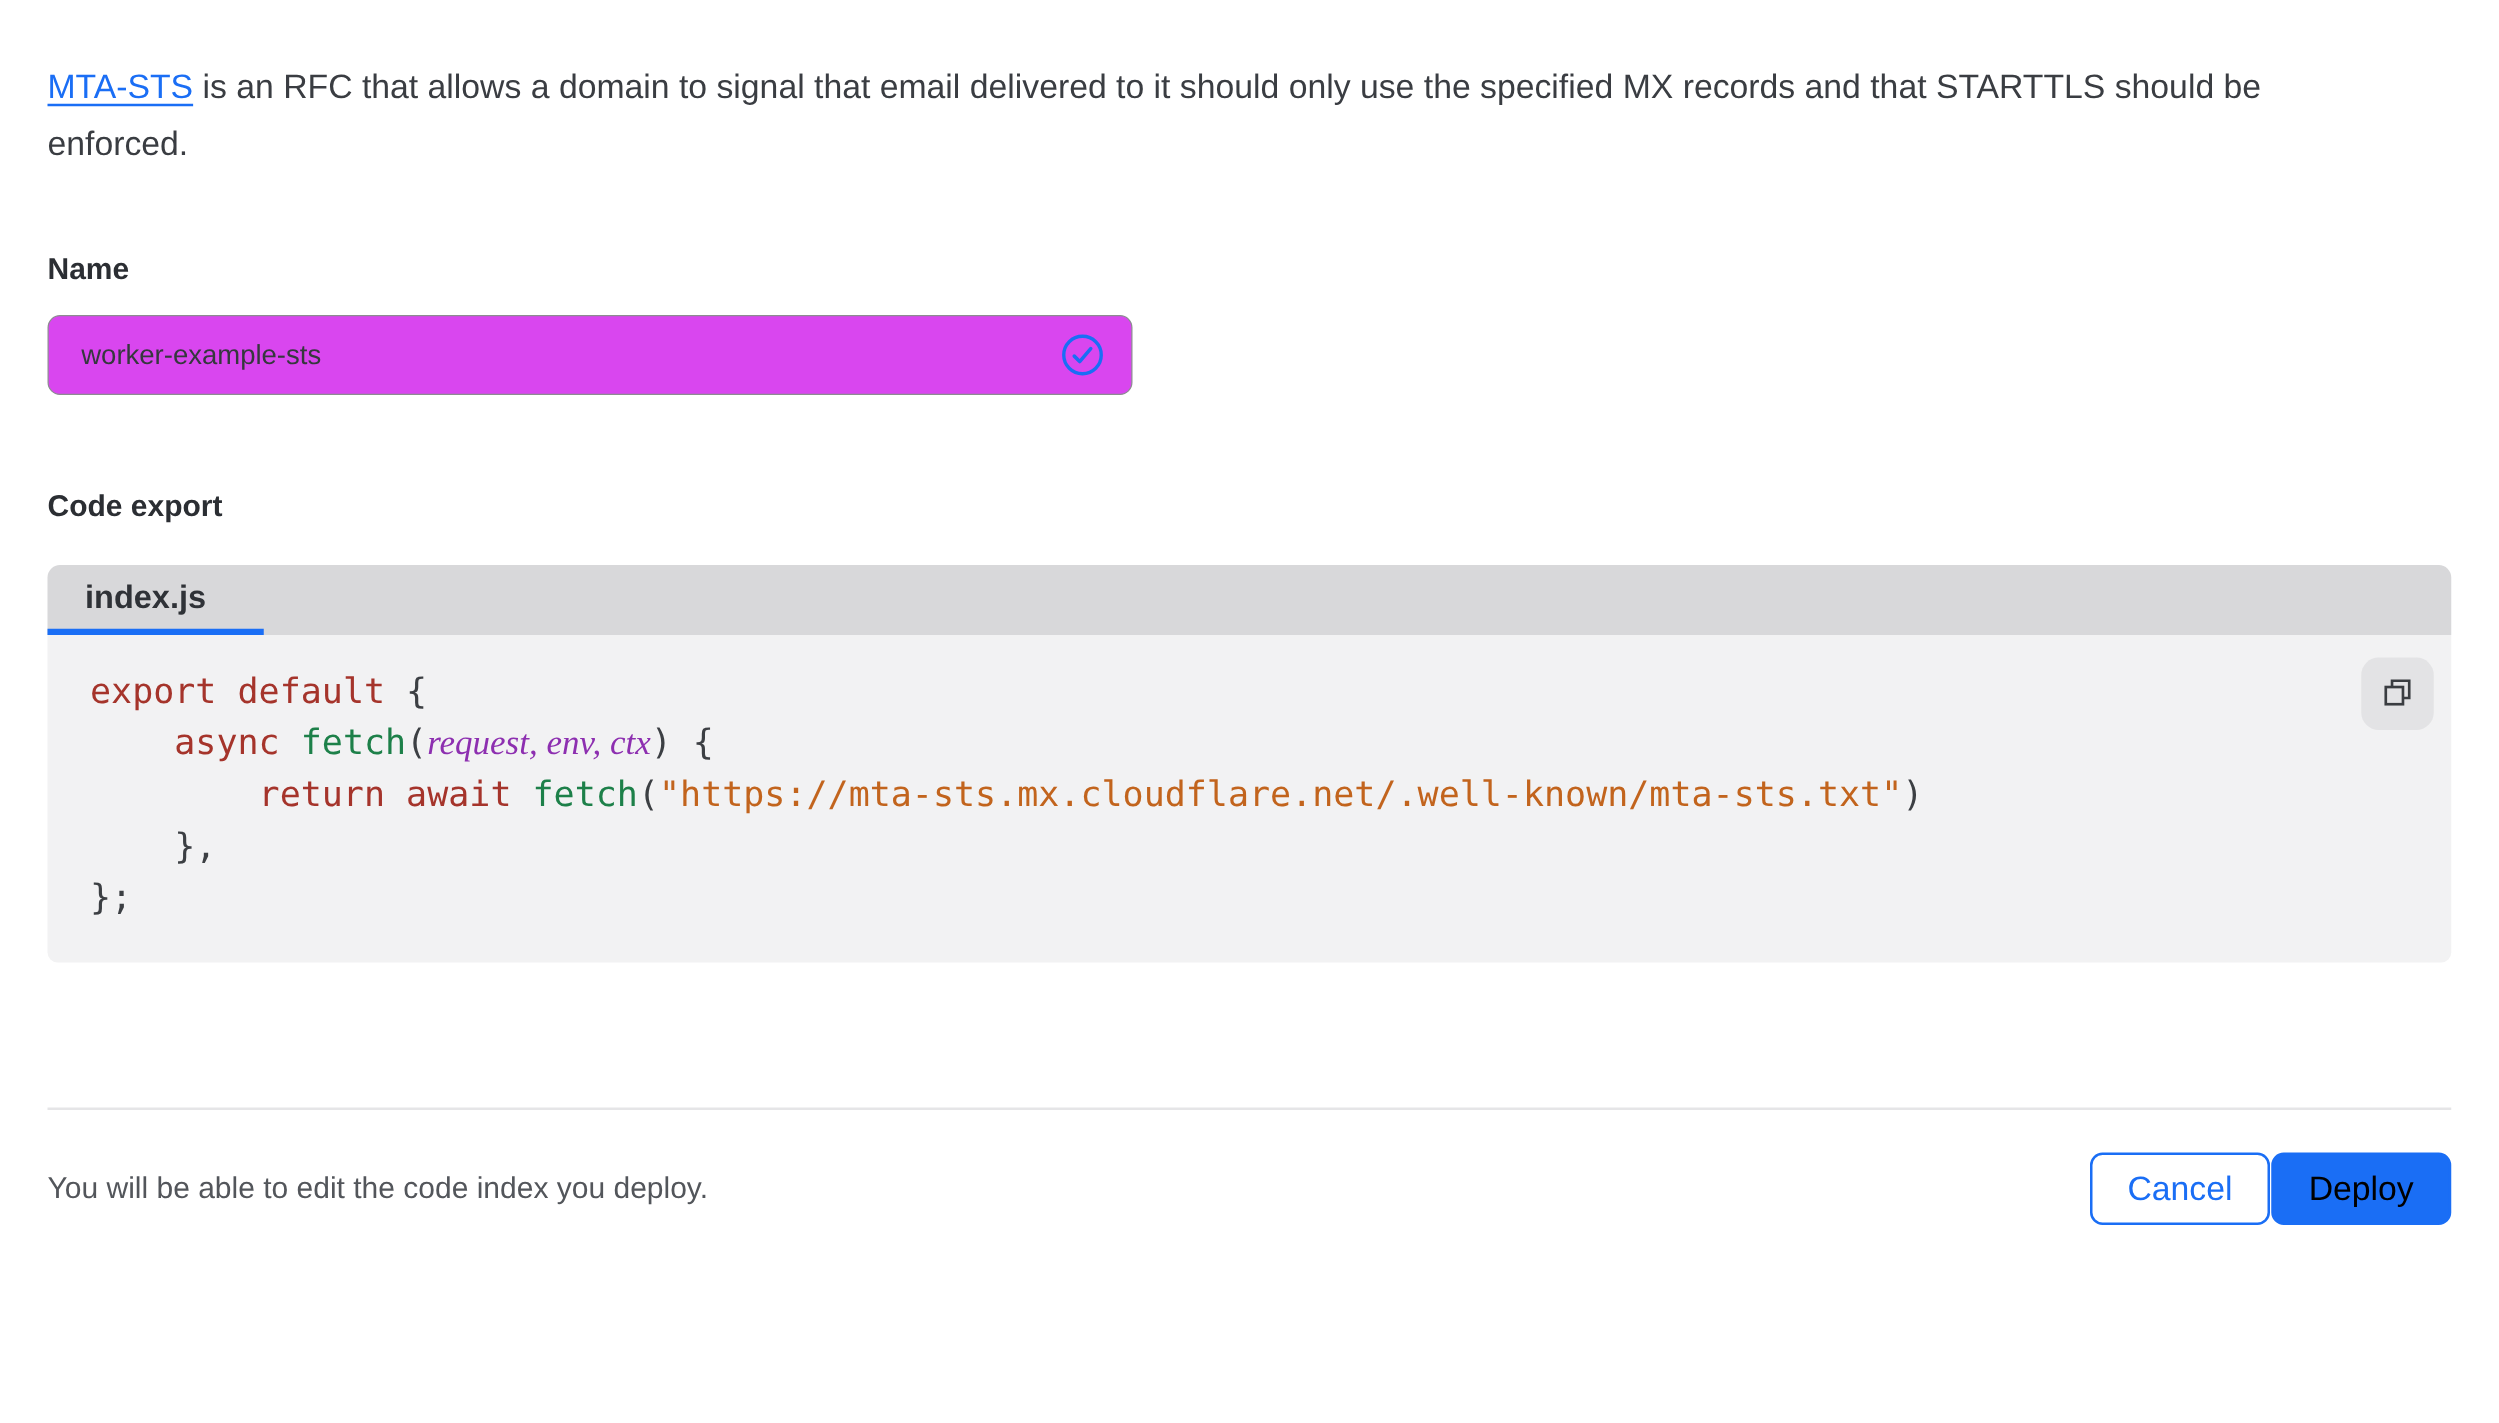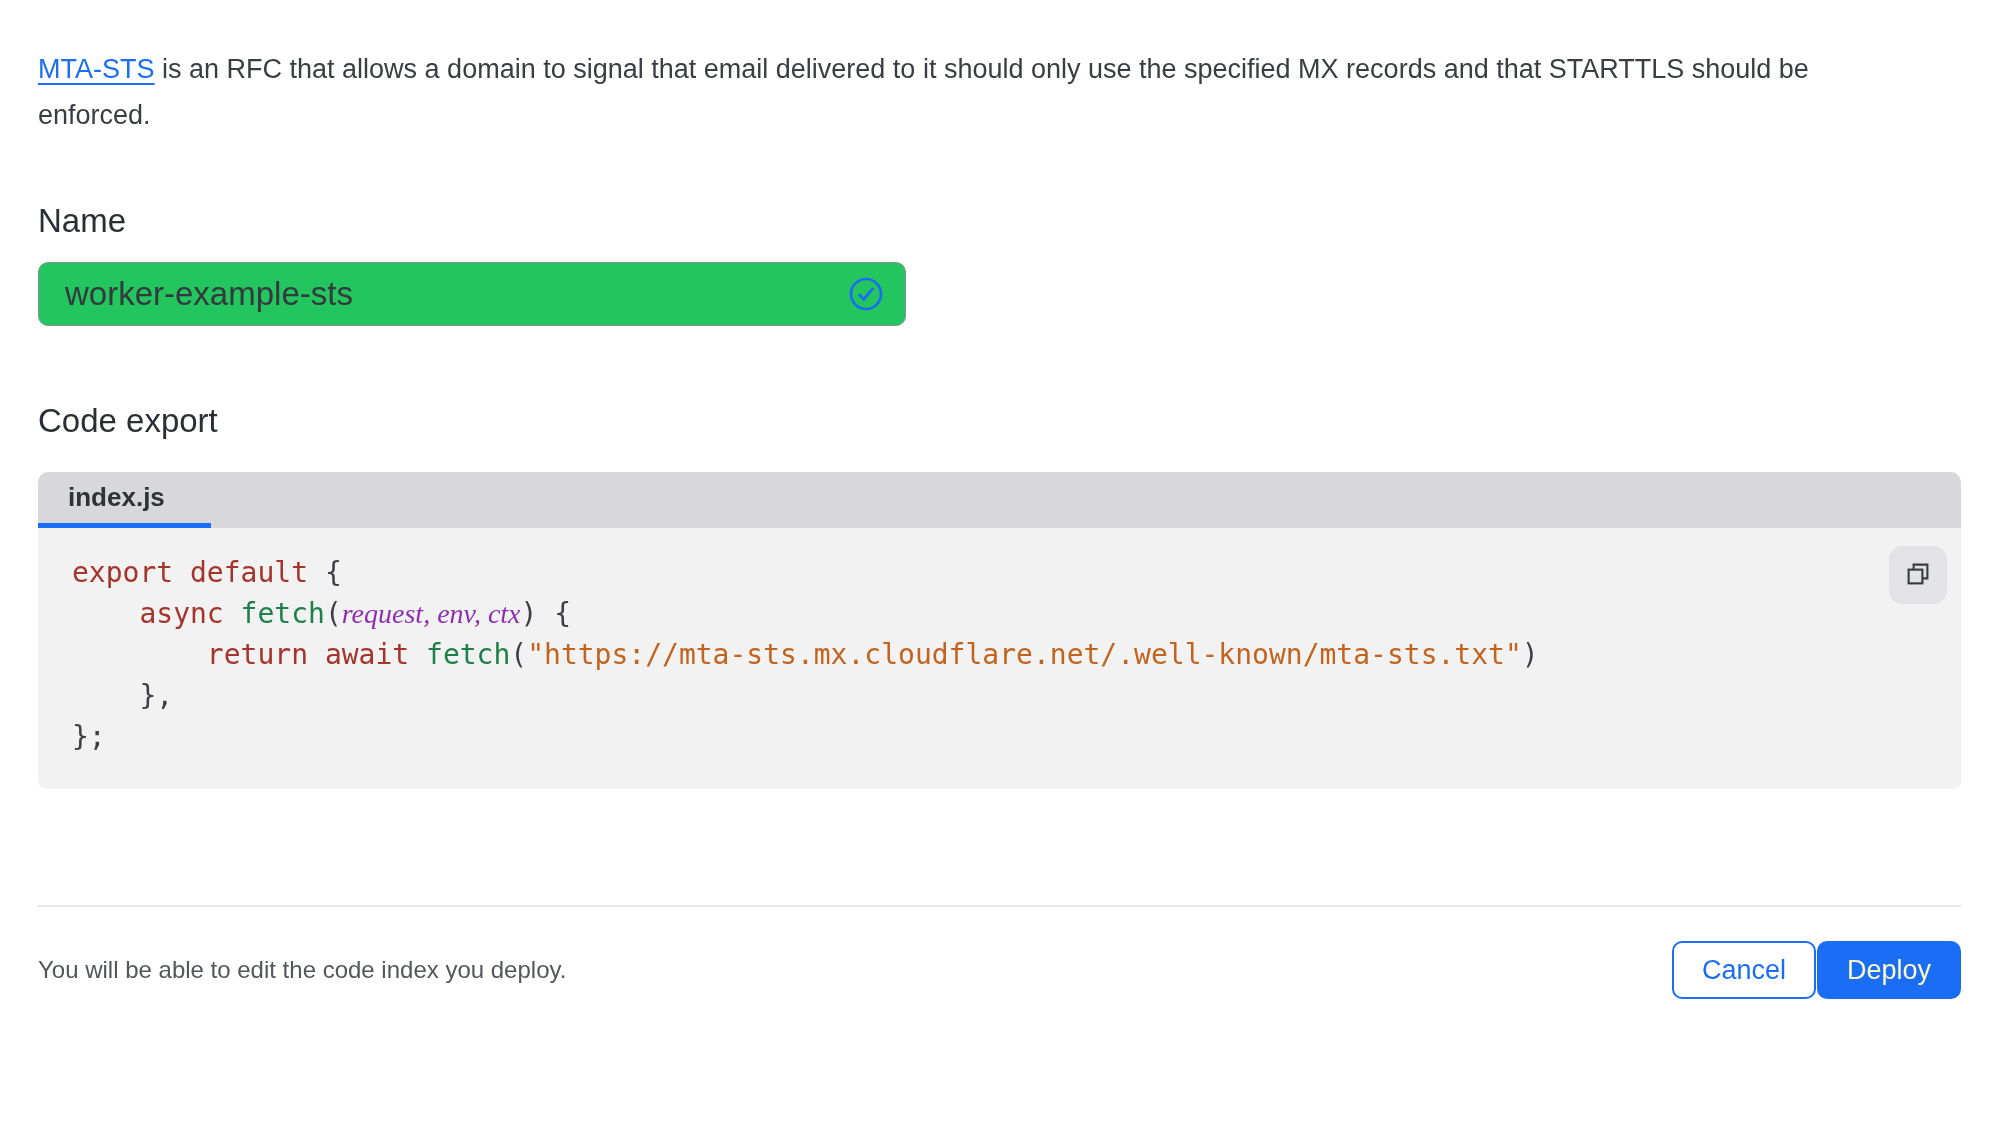--- a/index.html
+++ b/index.html
@@ -32,40 +32,40 @@
   }
   .desc a {
     color: var(--accent);
     text-underline-offset: 5px;
     cursor: pointer;
   }
 
   
   .field { margin-top: 64px; }
   .section-label {
-    font-size: 33px;
-    font-weight: 400;
+    font-size: 24px;
+    font-weight: 700;
     color: #2b2e33;
   }
   .input-wrap {
     position: relative;
     margin-top: 22px;
     width: 868px;
     height: 64px;
   }
   .input-wrap input {
     width: 100%;
     height: 100%;
     border: 1.5px solid #8c8c91;
     border-radius: 10px;
     padding: 0 70px 0 26px;
     font-family: "Liberation Sans", sans-serif;
-    font-size: 33px;
+    font-size: 22px;
     color: #35383d;
-    background: #22c55e;
+    background: #d946ef;
     outline: none;
   }
   .valid-icon {
     position: absolute;
     right: 22px;
     top: 50%;
     transform: translateY(-50%);
     width: 36px;
     height: 36px;
     display: flex;
@@ -153,21 +153,21 @@
     cursor: pointer;
   }
   .btn-secondary {
     background: #ffffff;
     border: 2px solid var(--accent);
     color: var(--accent);
   }
   .btn-primary {
     background: var(--accent);
     border: 2px solid var(--accent);
-    color: #fef9c3;
+    color: #000000;
   }
 </style>
 </head>
 <body>
 
 <div class="page">
 
 
   <p class="desc"><a href="#">MTA-STS</a><span> is an RFC that allows a domain to signal that email delivered to it should only use the specified MX records and that STARTTLS should be enforced.</span></p>
 

